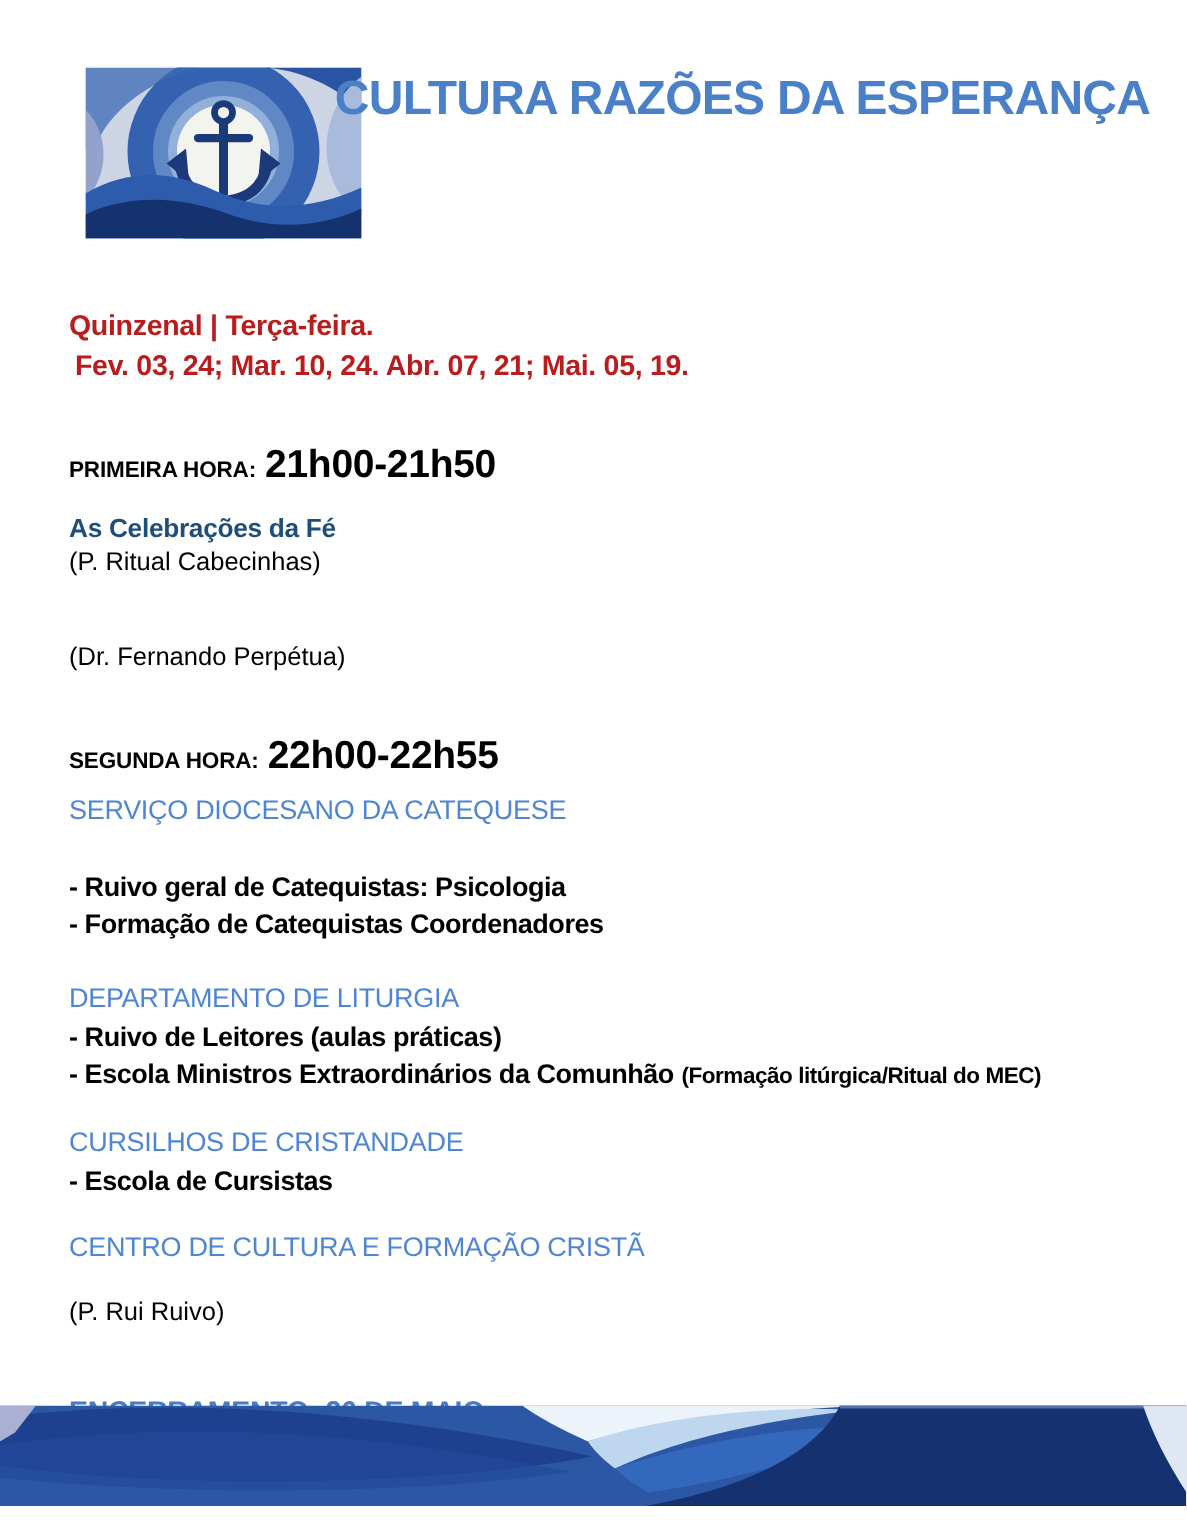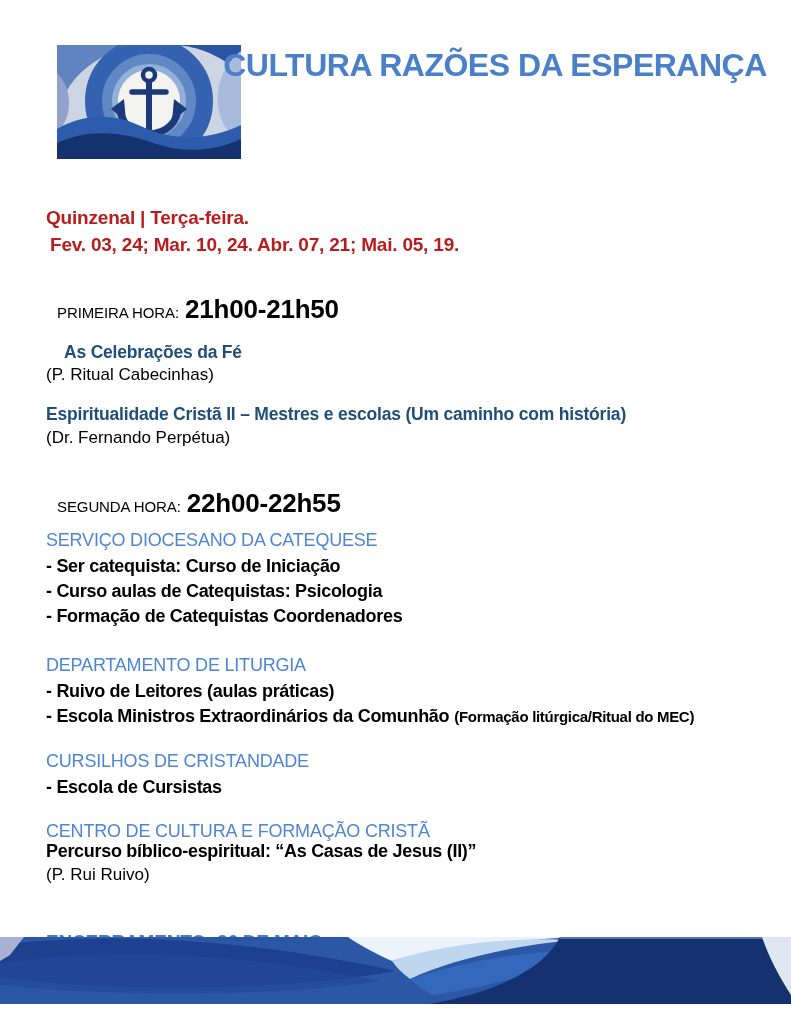--- a/index.html
+++ b/index.html
@@ -13,21 +13,21 @@
 
   
   .logo-box{left:57px; top:45px; width:184px; height:114px;}
   .title-wrap{left:210px; top:47px; width:570px; text-align:center;}
   .page-title{font-size:32px; font-weight:bold; color:#4a80c8; letter-spacing:-0.5px;}
   .subtitle-wrap{left:210px; top:113px; width:570px; text-align:center;}
   .page-subtitle{font-size:23.5px; font-weight:bold; color:#1f4e79; letter-spacing:-0.3px;}
 
   
   .b19{font-size:19px; font-weight:bold; color:#b91c1c; letter-spacing:-0.2px;}
-  .hour-label{font-size:15px; font-weight:normal; color:#000; letter-spacing:-0.1px;margin-left:11px;}
+  .hour-label{font-size:15px; font-weight:bold; color:#000; letter-spacing:-0.1px;}
   .hour-time{font-size:26px; font-weight:bold; color:#000; margin-left:6px; letter-spacing:-0.2px;}
   .navy-title{font-size:17.5px; font-weight:bold; color:#1f4e79; letter-spacing:-0.2px;}
   .speaker{font-size:17px; color:#000;}
   .sec-head{font-size:18px; color:#4e86d4; letter-spacing:-0.2px;}
   .item{font-size:18px; font-weight:bold; color:#000; letter-spacing:-0.3px;}
   .item-note{font-size:15px; font-weight:bold; color:#000; letter-spacing:-0.3px; margin-left:5px;}
   .closing{font-size:19px; font-weight:bold; color:#4a7cc6; letter-spacing:-0.2px;}
 
   
   .footer-band{left:0; top:937px; width:791px; height:67px;}
@@ -71,46 +71,43 @@
     <span class="page-title">CULTURA RAZÕES DA ESPERANÇA</span>
   </div>
 
   <div class="abs line b19" style="top:207px;">Quinzenal | Terça-feira.</div>
   <div class="abs b19" style="left:50px; top:234px;">Fev. 03, 24; Mar. 10, 24.  Abr. 07, 21; Mai. 05, 19.</div>
 
   <div class="abs line" style="top:295px;">
     <span class="hour-label">PRIMEIRA HORA:</span><span class="hour-time">21h00-21h50</span>
   </div>
 
-  <div class="abs line navy-title" style="top:342px;margin-left:18px;">As Celebrações da Fé</div>
+  <div class="abs line navy-title" style="top:342px;">As Celebrações da Fé</div>
   <div class="abs line speaker" style="top:365px;">(P. Ritual Cabecinhas)</div>
 
-  <div class="abs line navy-title" style="top:404px;">Espiritualidade Cristã II – Mestres e escolas (Um caminho com história)</div>
   <div class="abs line speaker" style="top:428px;">(Dr. Fernando Perpétua)</div>
 
   <div class="abs line" style="top:489px;">
     <span class="hour-label">SEGUNDA HORA:</span><span class="hour-time">22h00-22h55</span>
   </div>
 
   <div class="abs line sec-head" style="top:530px;">SERVIÇO DIOCESANO DA CATEQUESE</div>
-  <div class="abs line item" style="top:556px;">- Ser catequista: Curso de Iniciação</div>
-  <div class="abs line item" style="top:581px;">- Curso aulas de Catequistas: Psicologia</div>
+  <div class="abs line item" style="top:581px;">- Ruivo geral de Catequistas: Psicologia</div>
   <div class="abs line item" style="top:606px;">- Formação de Catequistas Coordenadores</div>
 
   <div class="abs line sec-head" style="top:655px;">DEPARTAMENTO DE LITURGIA</div>
   <div class="abs line item" style="top:681px;">- Ruivo de Leitores (aulas práticas)</div>
   <div class="abs line" style="top:706px;">
     <span class="item">- Escola Ministros Extraordinários da Comunhão</span><span class="item-note">(Formação litúrgica/Ritual do MEC)</span>
   </div>
 
   <div class="abs line sec-head" style="top:751px;">CURSILHOS DE CRISTANDADE</div>
   <div class="abs line item" style="top:777px;">- Escola de Cursistas</div>
 
   <div class="abs line sec-head" style="top:821px;">CENTRO DE CULTURA E FORMAÇÃO CRISTÃ</div>
-  <div class="abs line item" style="top:841px;">Percurso bíblico-espiritual: “As Casas de Jesus (II)”</div>
   <div class="abs line speaker" style="top:865px;">(P. Rui Ruivo)</div>
 
   <div class="abs line closing" style="top:903px;margin-top:28px;">ENCERRAMENTO: 26 DE MAIO</div>
 
   <div class="abs footer-band">
     <svg viewBox="0 0 791 67" preserveAspectRatio="none">
       <rect width="791" height="67" fill="#2b57a5"></rect>
 
       <path d="M0,8 C110,-6 250,2 395,34 C290,54 110,56 0,40 Z" fill="#1d418f"></path>
       <path d="M0,26 C120,10 240,16 380,44 C280,60 110,60 0,48 Z" fill="#24489a" opacity="0.7"></path>

